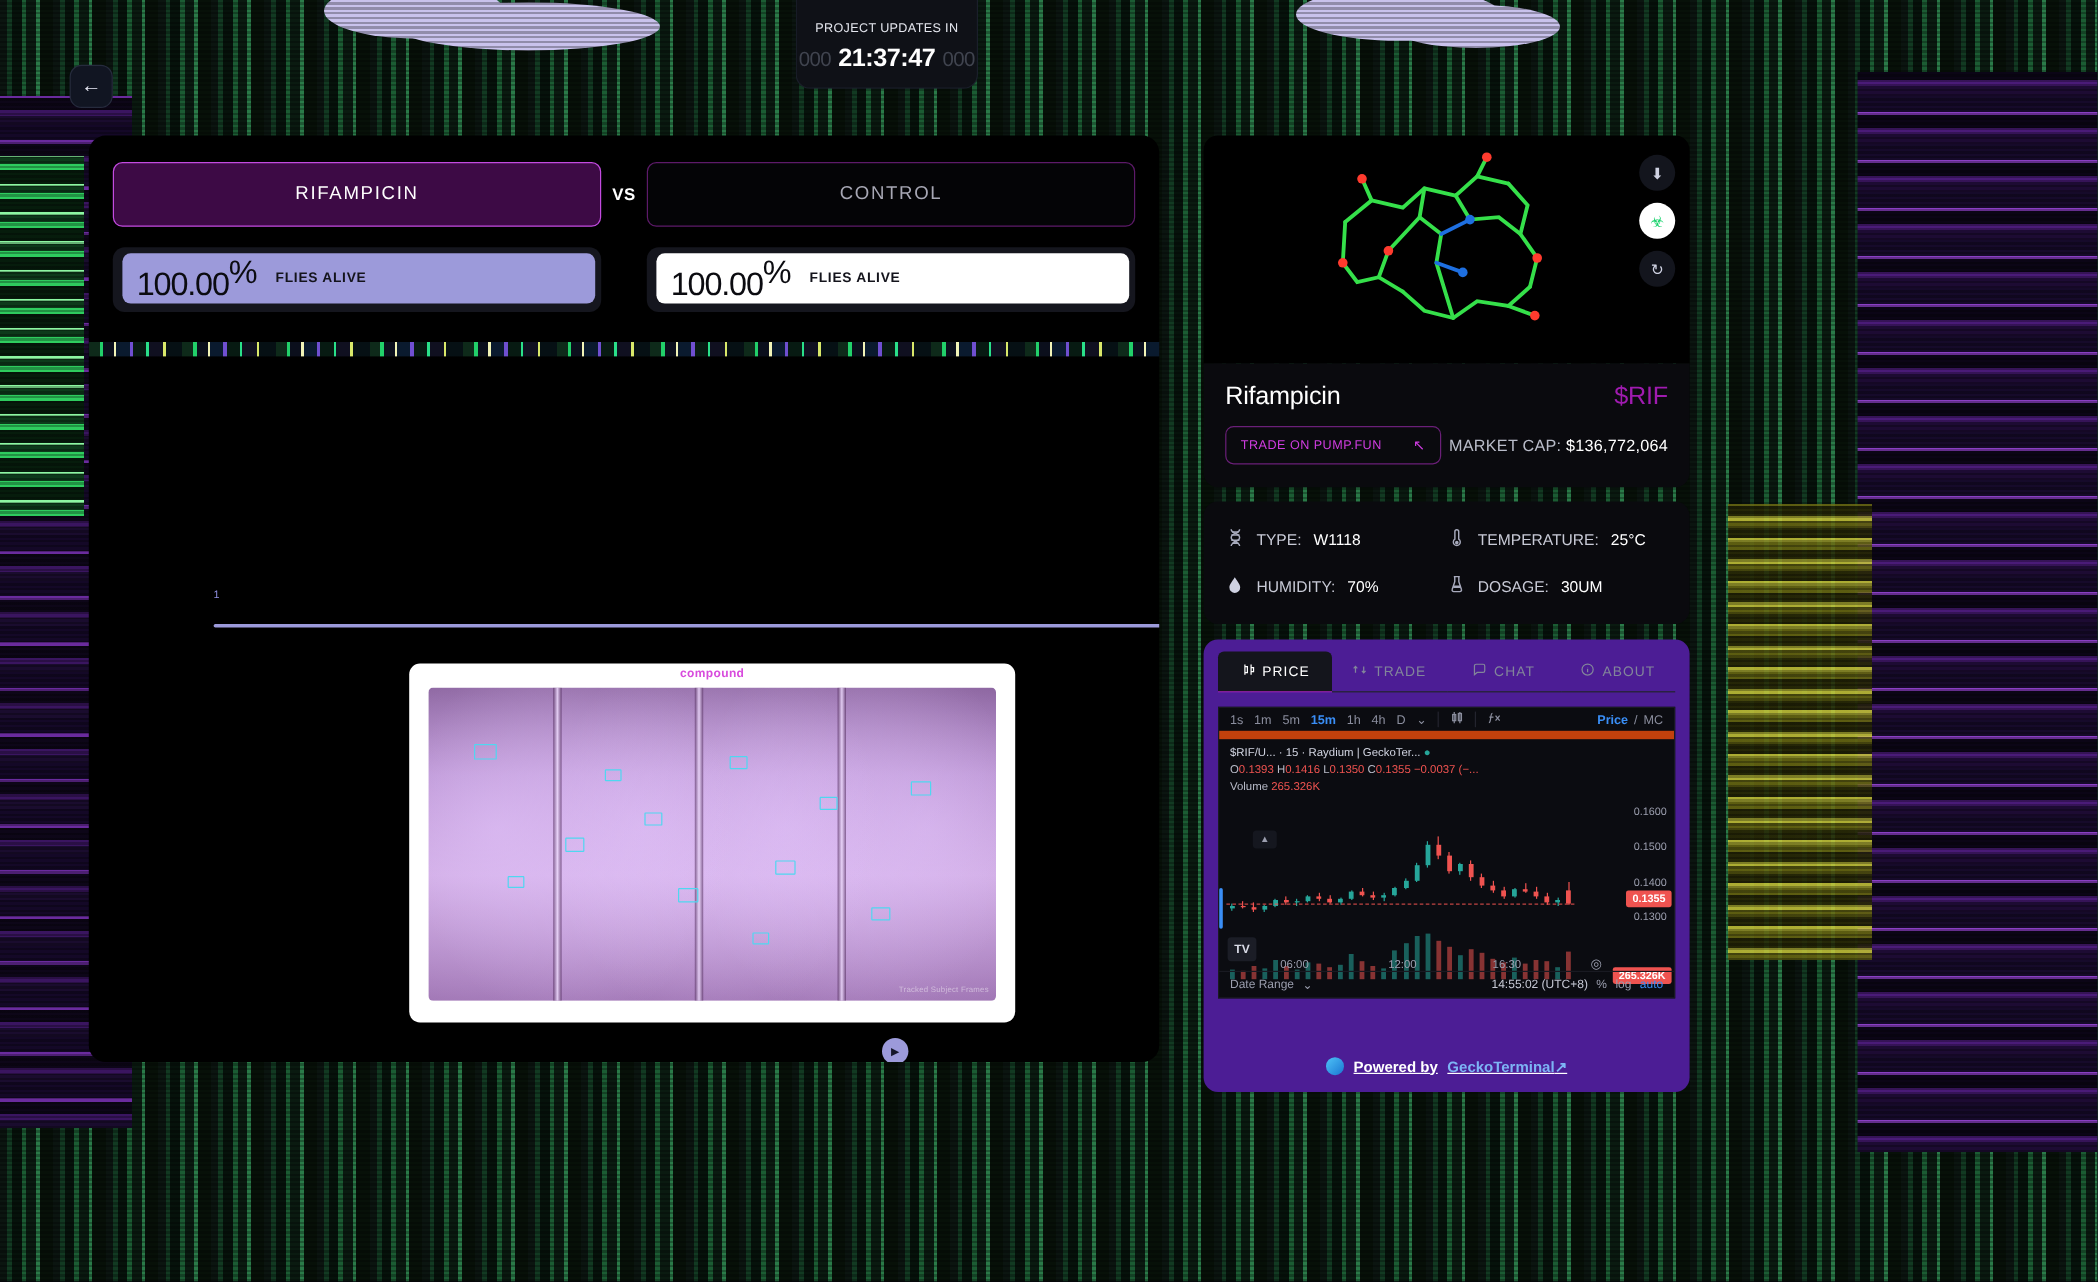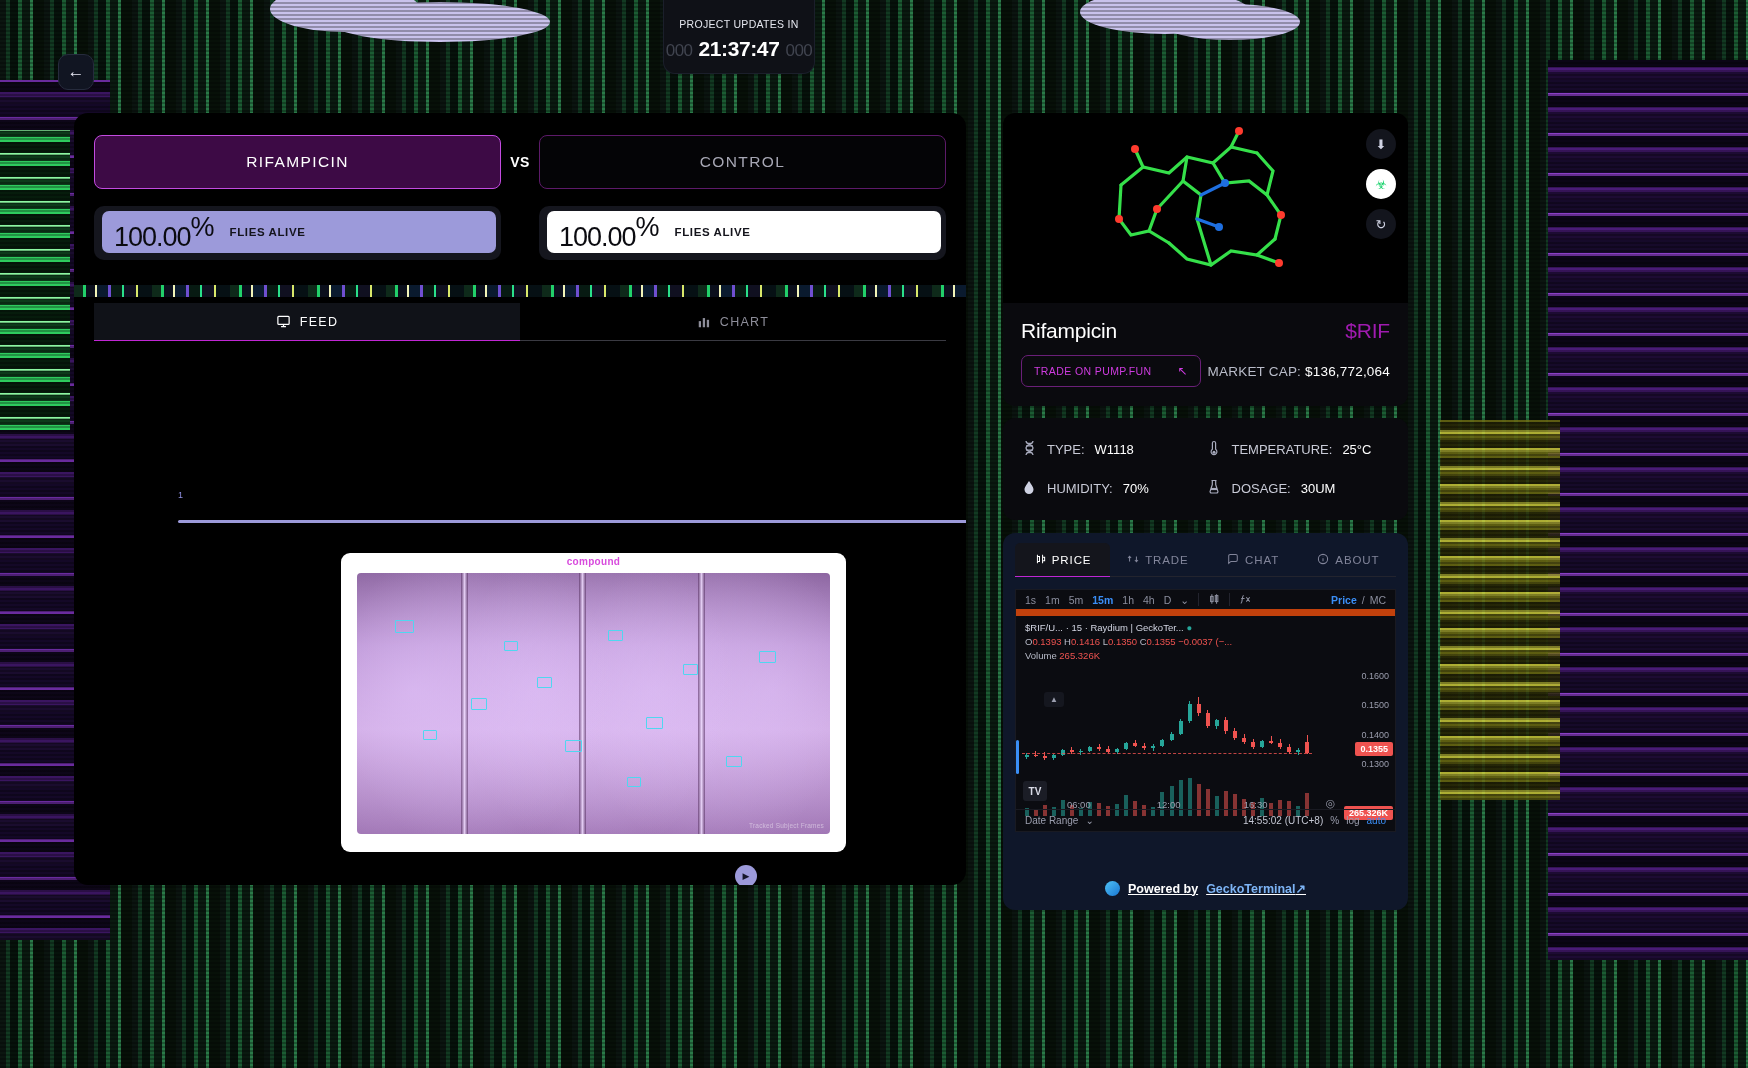--- a/index.html
+++ b/index.html
@@ -210,21 +210,21 @@
     display: grid; grid-template-columns: 1fr 1fr; row-gap: 20px; align-content: center;
   }
   .spec { display: flex; align-items: center; gap: 10px; font-size: 13px; color: #c8cad6; }
   .spec .ic { font-size: 14px; color: #a8abbd; width: 16px; text-align: center; }
   .spec .k { color: #c8cad6; }
   .spec .v { color: #ffffff; }
 
   
   .chart-panel {
     position: absolute; left: 1003px; top: 533px; width: 405px; height: 377px;
-    background: #0f172a; border-radius: 12px; overflow: hidden;
+    background: #4c1d95; border-radius: 12px; overflow: hidden;
   }
   .cp-tabs { display: flex; padding: 10px 12px 0 12px; gap: 0; }
   .cp-tab {
     flex: 1; height: 34px; display: flex; align-items: center; justify-content: center; gap: 6px;
     font-size: 11.5px; letter-spacing: .9px; color: #82859a; cursor: pointer;
     border-bottom: 1.4px solid #23242e;
   }
   .cp-tab.active { color: #ffffff; background: #14151c; border-bottom-color: #c026d3; border-radius: 5px 5px 0 0; }
 
   .tv {
@@ -357,41 +357,20 @@
           <div class="stat-pct">
             <span>100.00</span><sup>%</sup>
           </div>
           <div class="stat-cap">FLIES ALIVE</div>
         </div>
       </div>
     </div>
 
     <div class="glitch-strip"></div>
 
-    <div class="tabs">
-      <div class="tab active">
-        <span>
-          <svg width="15" height="15" viewBox="0 0 16 16" fill="none" stroke="#ffffff" stroke-width="1.3">
-            <rect x="2" y="2.5" width="12" height="8.5" rx="1"></rect>
-              <path d="M8 11v2.2M5.4 13.4h5.2"></path>
-          </svg>
-        </span>
-        <span>FEED</span>
-      </div>
-      <div class="tab">
-        <span>
-          <svg width="14" height="14" viewBox="0 0 16 16" fill="#8d8d99">
-            <rect x="2" y="7" width="2.6" height="7"></rect>
-              <rect x="6.6" y="3.5" width="2.6" height="10.5"></rect>
-              <rect x="11.2" y="5.5" width="2.6" height="8.5"></rect>
-          </svg>
-        </span>
-        <span>CHART</span>
-      </div>
-    </div>
 
     <div class="prog-label">1</div>
     <div class="prog-bar"></div>
 
     <div class="video-shell">
       <div class="video-tag">compound</div>
       <div class="video">
         <div class="vial-sep" style="left:22%"></div>
         <div class="vial-sep" style="left:47%"></div>
         <div class="vial-sep" style="left:72%"></div>

